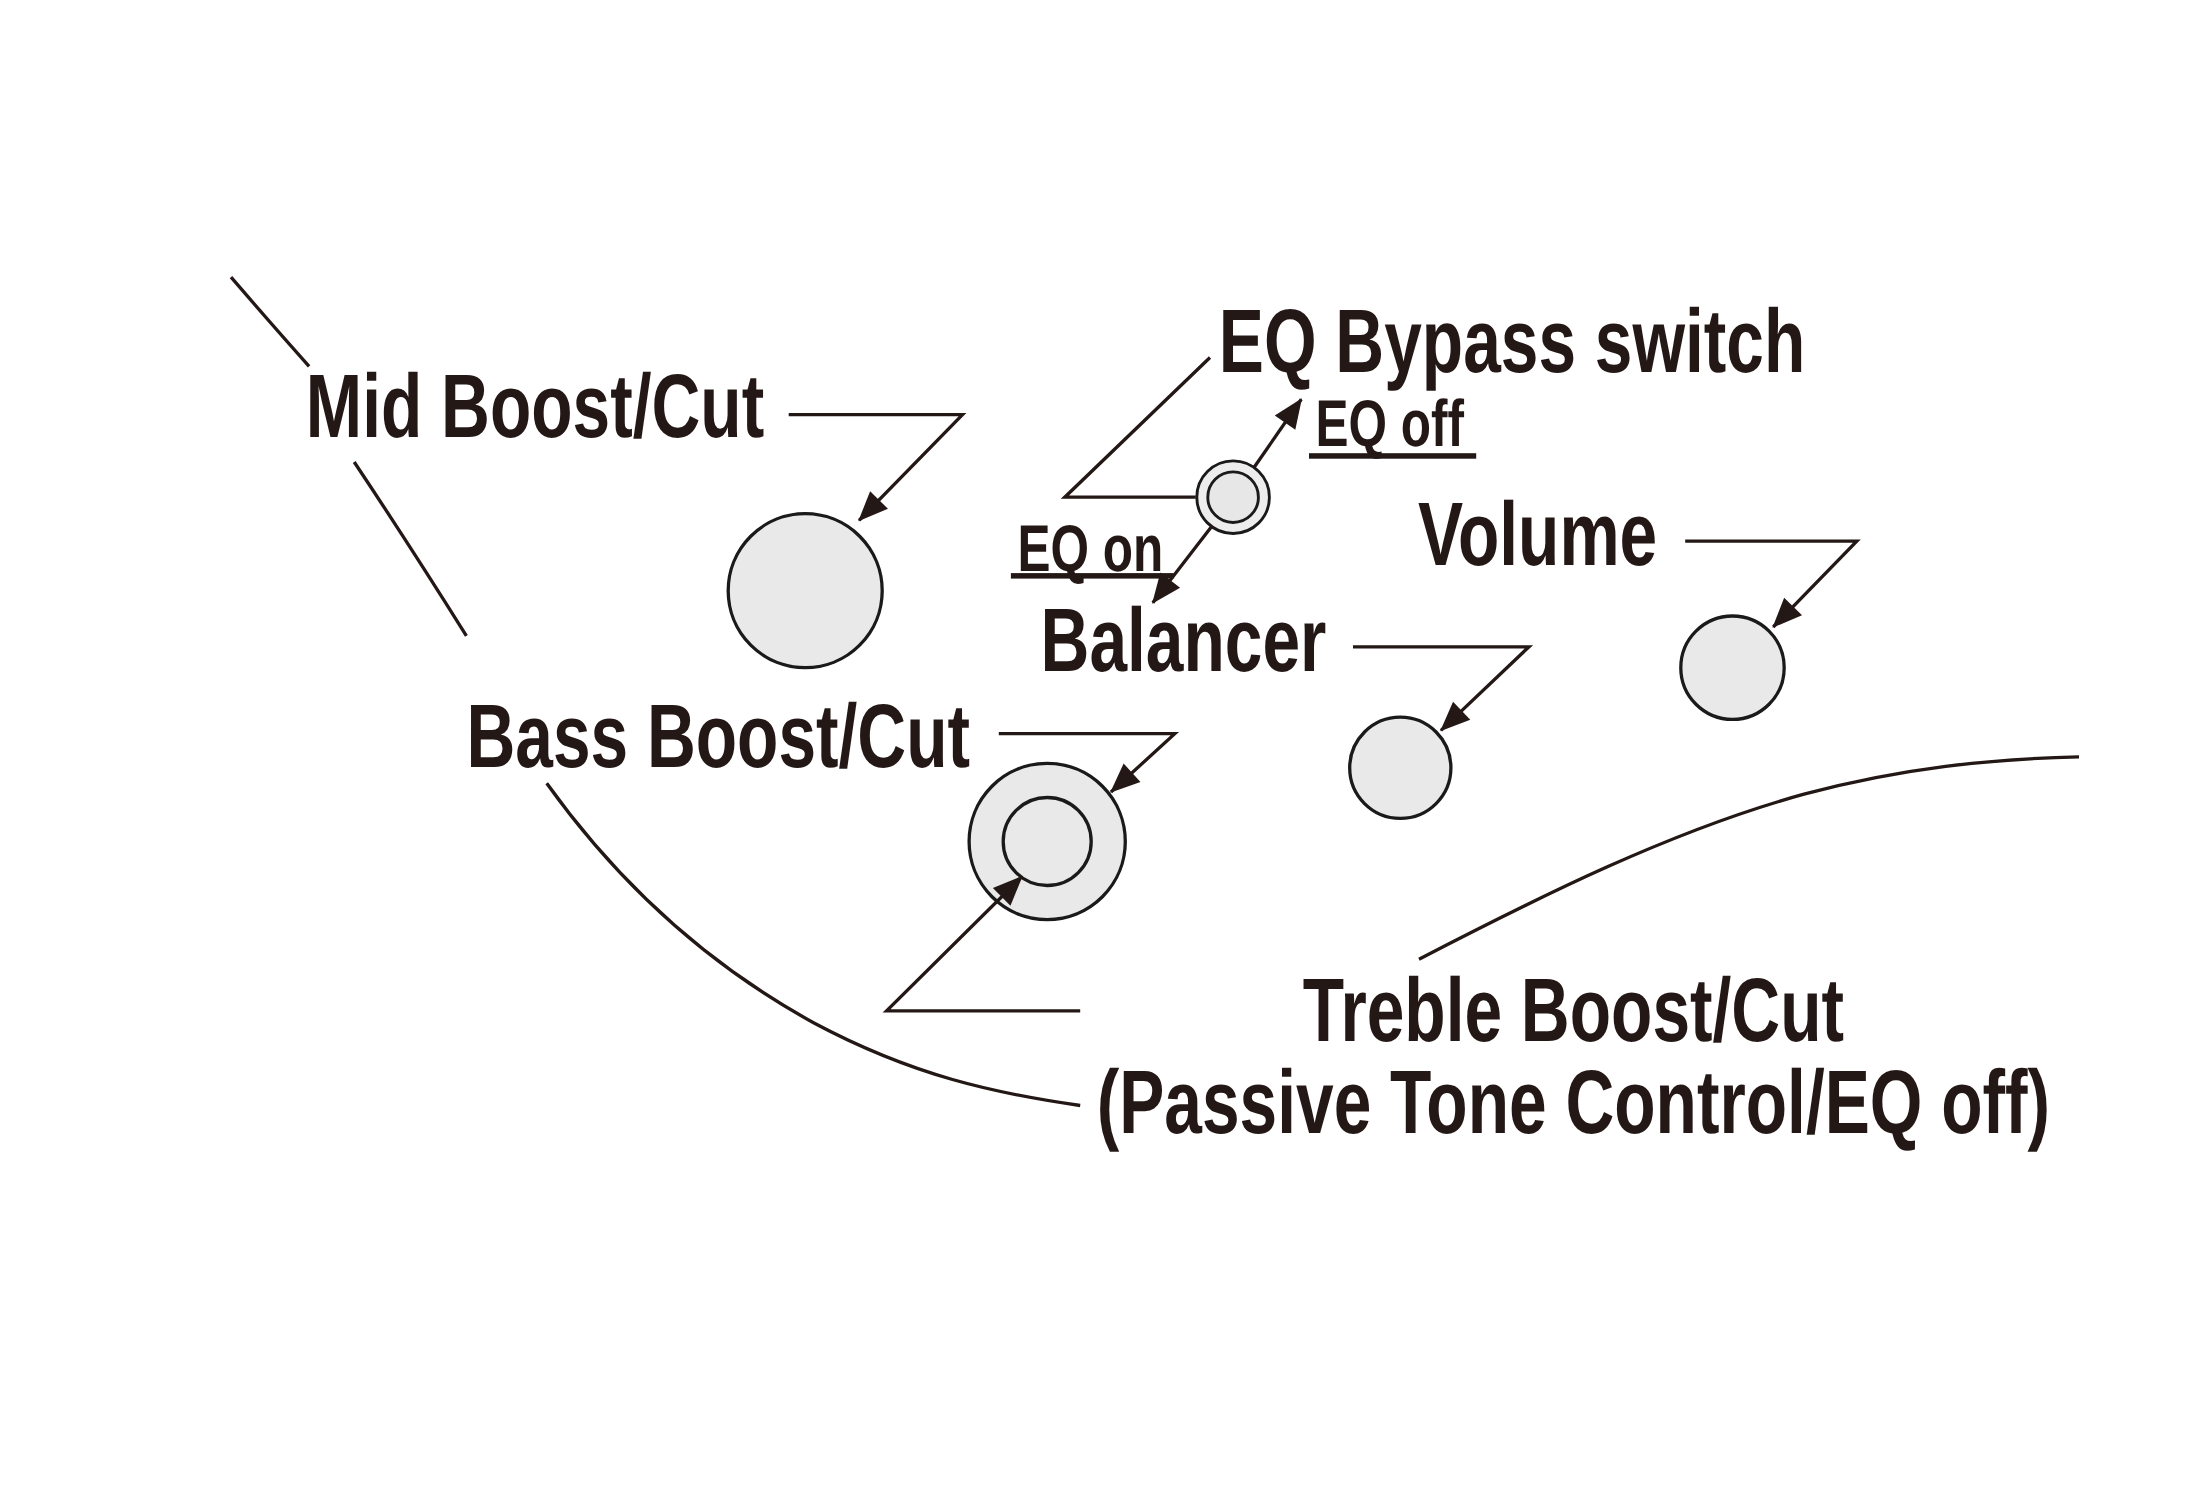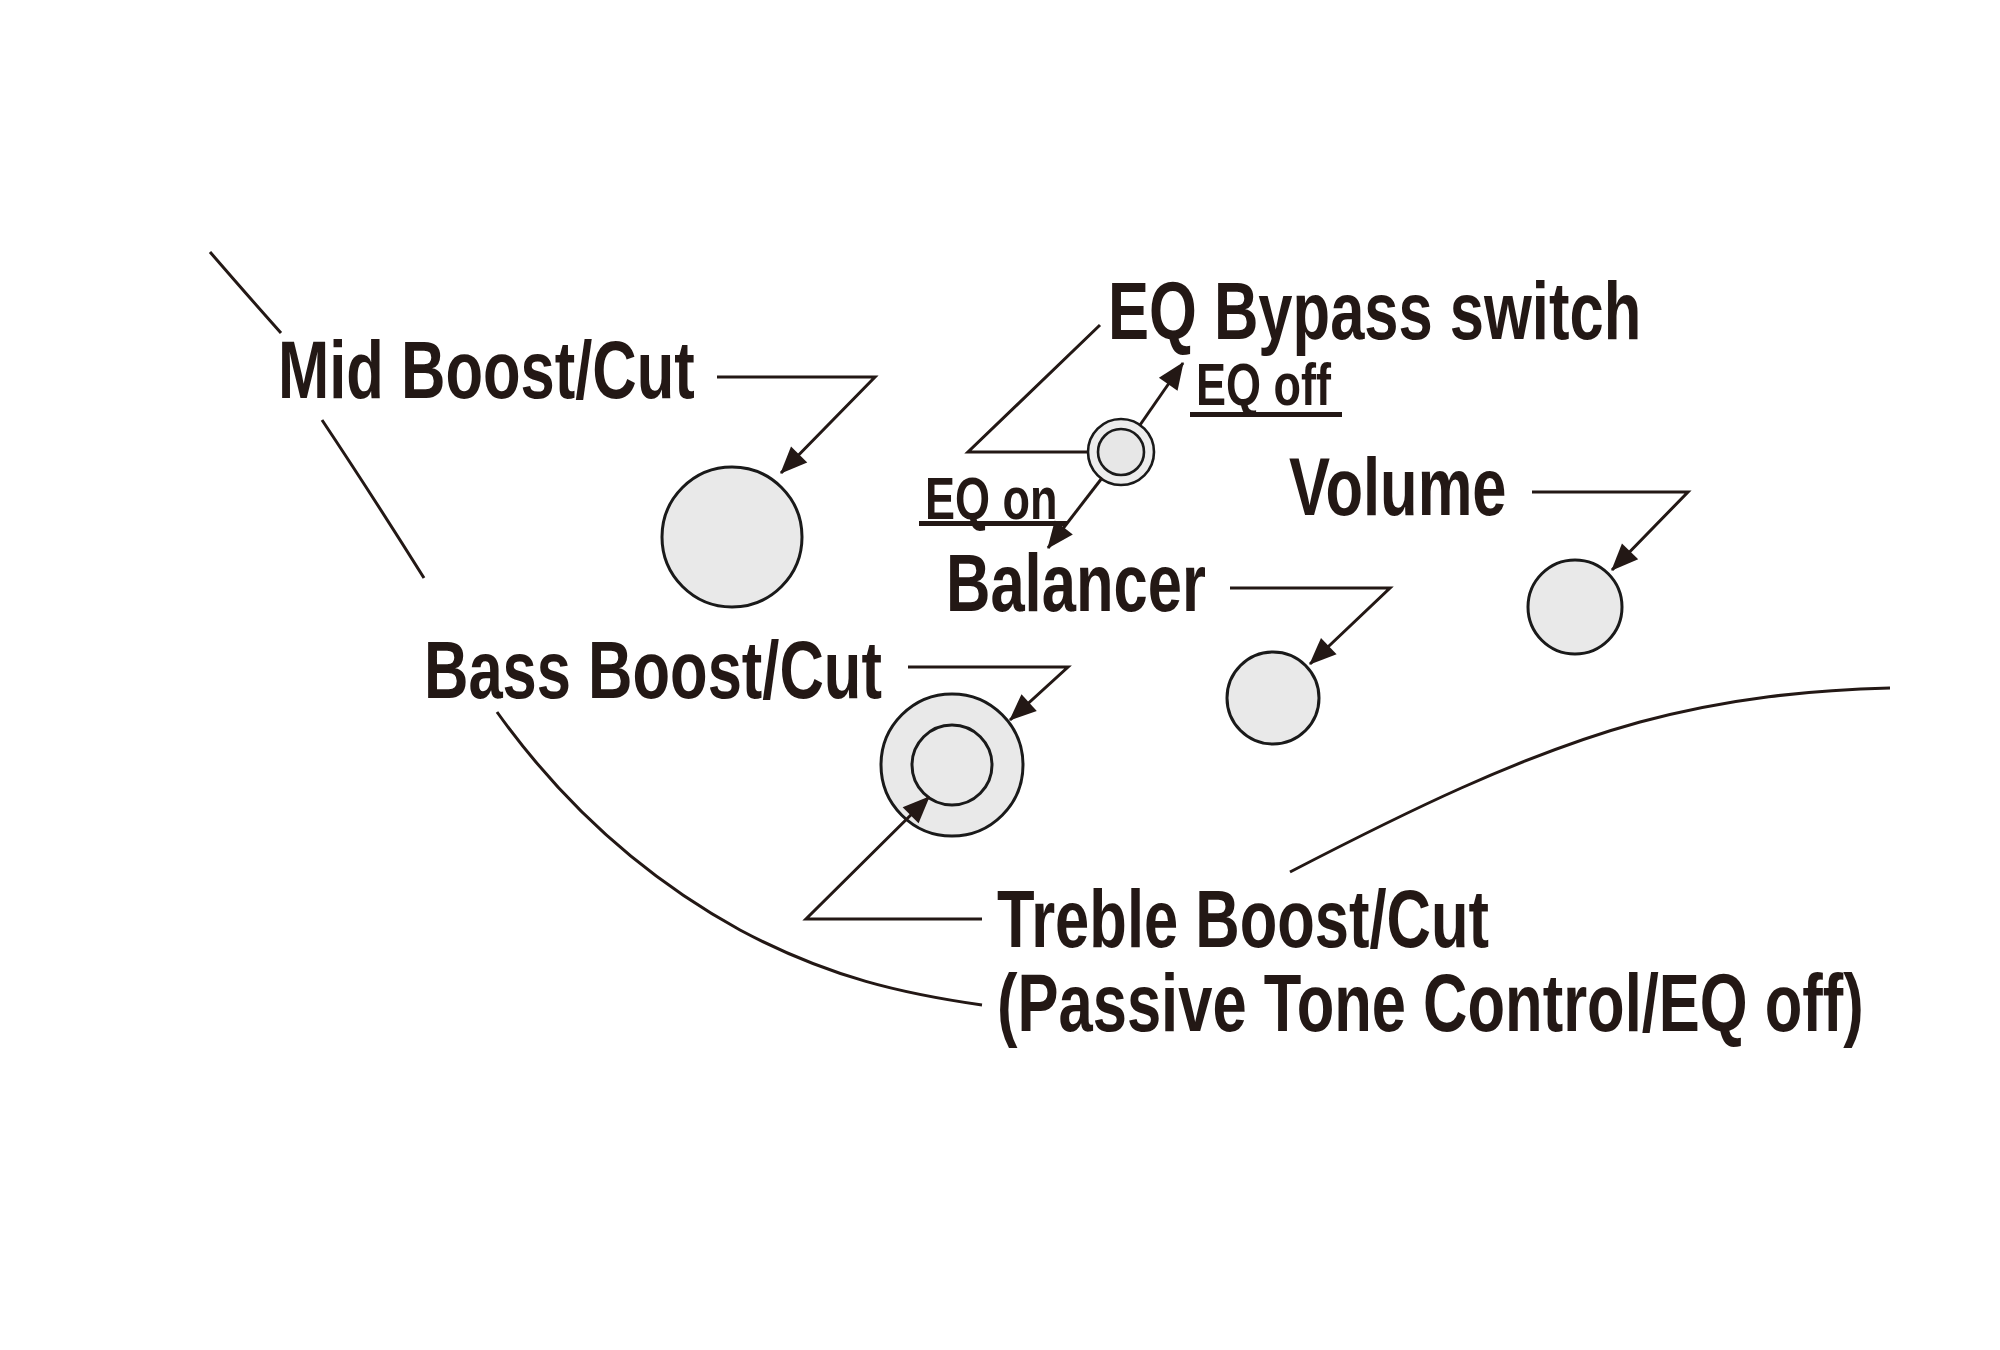--- a/index.html
+++ b/index.html
@@ -1,18 +1,19 @@
 <!DOCTYPE html>
 <html><head>
 <meta charset="utf-8">
 <style>
   html,body{margin:0;padding:0;background:#ffffff;}
   .stage{
     position:relative;width:2000px;height:1350px;overflow:hidden;background:#ffffff;
     font-family:"Liberation Sans",sans-serif;
+    text-align:center;
   }
   .layer{position:absolute;left:0;top:0;}
   .lbl{
     position:absolute;font-weight:bold;color:#231815;white-space:nowrap;
     line-height:1;transform:scaleX(.75);transform-origin:0 0;
   }
   .lbl.big{font-size:82px;}
   .lbl.small{font-size:60px;}
   .lbl.treble{line-height:84px;}
   .rule{position:absolute;background:#231815;}

